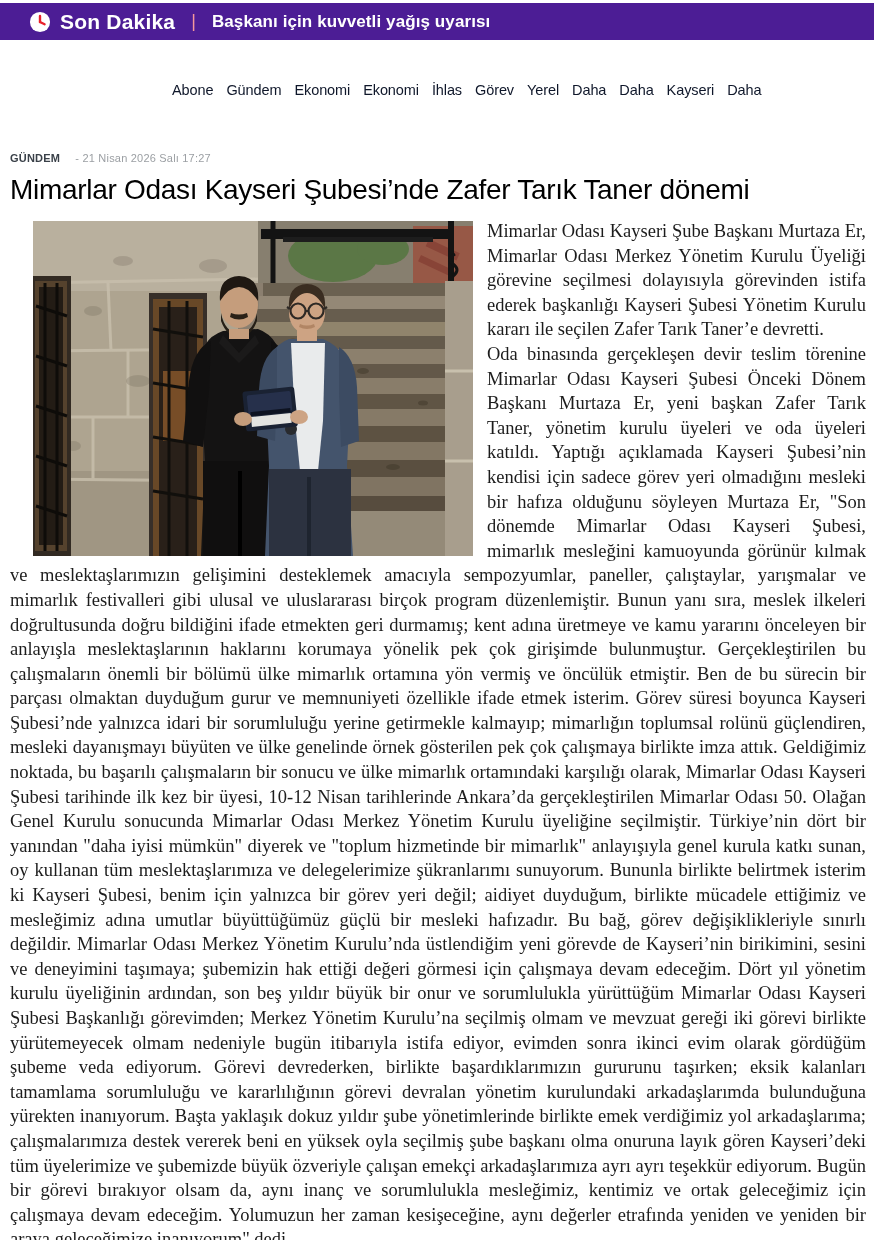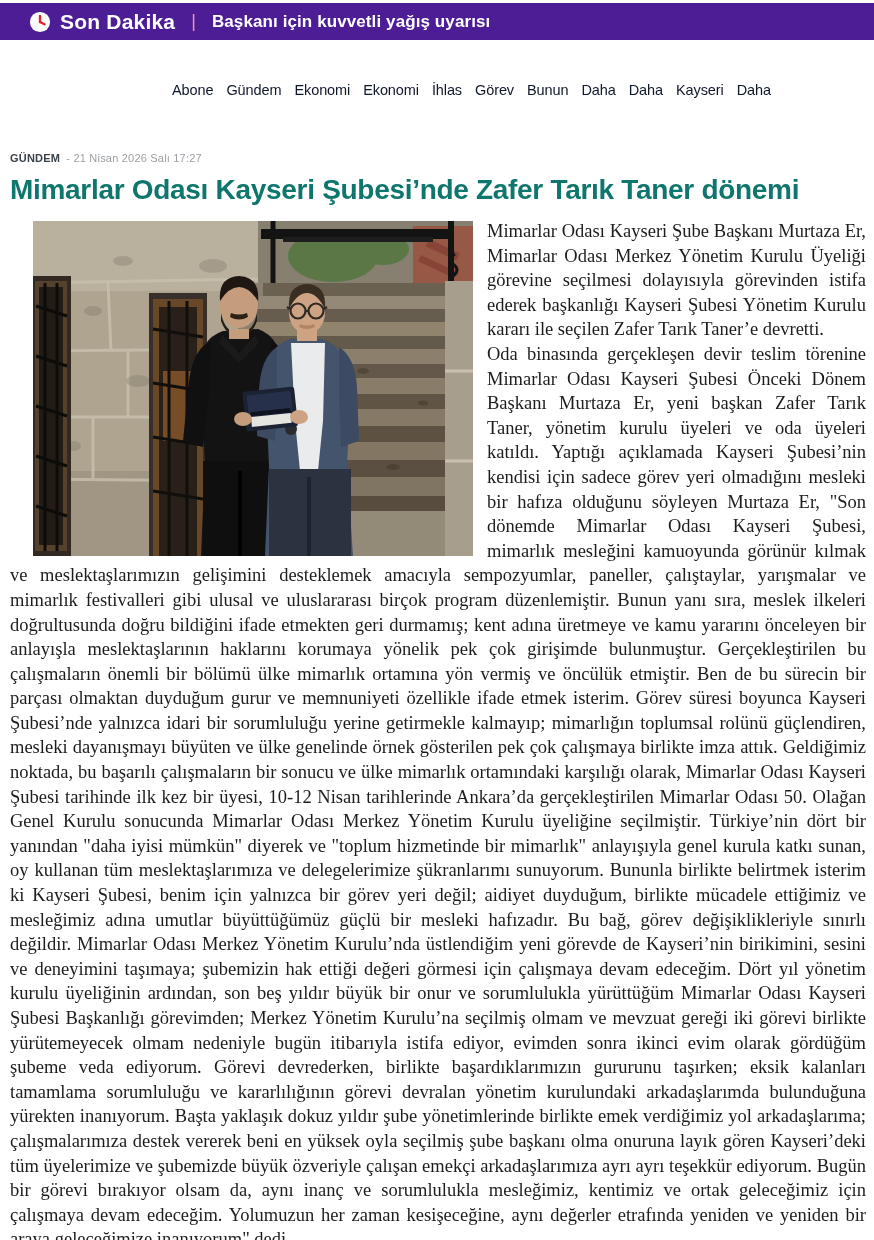--- a/index.html
+++ b/index.html
@@ -94,25 +94,25 @@
   }
 
   
   .article-wrap { padding: 0 8px 0 10px; }
   .article-meta {
     font-size: 11px;
     margin: 4px 0 8px 0;
     letter-spacing: 0.2px;
   }
   .article-category { font-weight: 700; color: #3a4149; }
-  .article-date { color: #9b9fa3; font-weight: 400; margin-left: 3px; }
+  .article-date { color: #9b9fa3; font-weight: 400; margin-left: 12px; }
   .article-title {
     font-size: 28px;
-    font-weight: 700;
-    color: #0f766e;
+    font-weight: 400;
+    color: #000000;
     letter-spacing: -0.3px;
     line-height: 1.25;
     margin: 2px 0 12px 0;
   }
   .article-body {
     font-family: "Liberation Serif", "DejaVu Serif", serif;
     font-size: 18.5px;
     line-height: 24.6px;
     color: #1c1c1c;
     text-align: justify;
@@ -158,21 +158,21 @@
     <span class="nav-item">
         <span>Ekonomi</span>
       </span>
     <span class="nav-item">
         <span>İhlas</span>
       </span>
     <span class="nav-item">
         <span>Görev</span>
       </span>
     <span class="nav-item">
-        <span>Bunun</span>
+        <span>Yerel</span>
       </span>
     <span class="nav-item">
         <span>Daha</span>
       </span>
     <span class="nav-item">
         <span>Daha</span>
       </span>
     <span class="nav-item">
         <span>Kayseri</span>
       </span>

